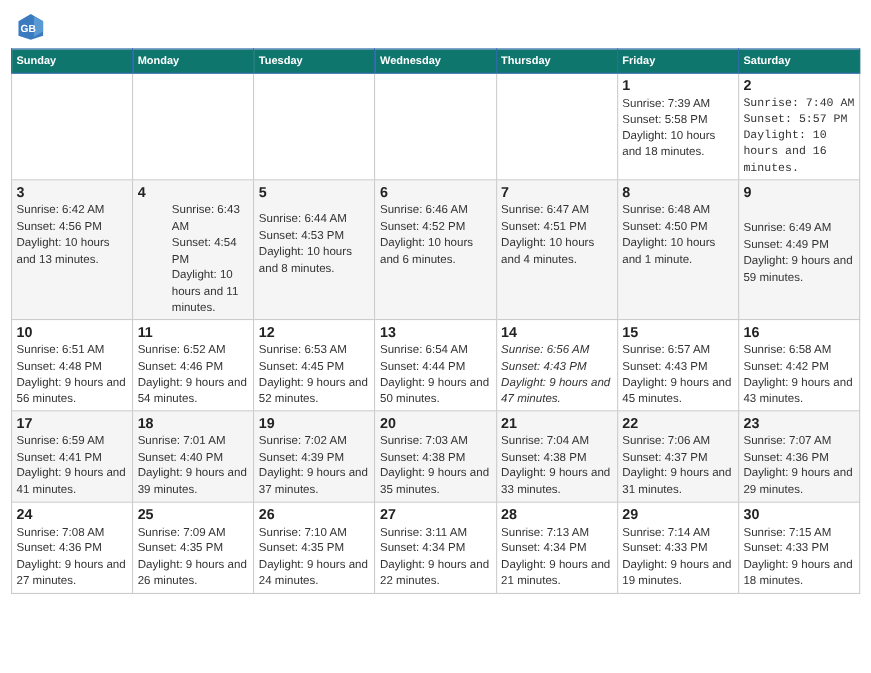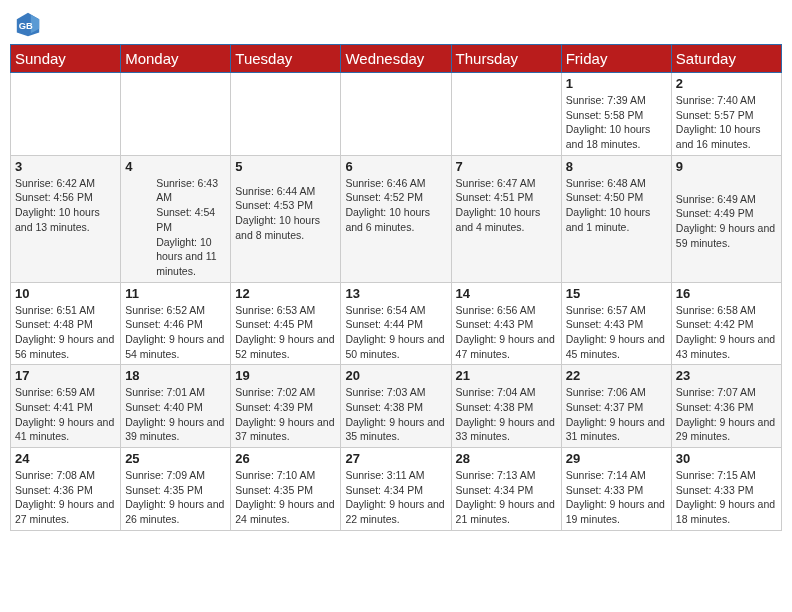--- a/index.html
+++ b/index.html
@@ -44,26 +44,26 @@
     .location {
       font-size: 15px;
       color: #444;
     }
     .calendar {
       width: 100%;
       border-collapse: collapse;
       font-size: 11px;
     }
     .calendar th {
-      background: #b91c1c;
+      background: #0f766e;
       color: #fff;
       padding: 5px 4px;
       text-align: left;
-      font-size: 15px;
-      font-weight: normal;
+      font-size: 10px;
+      font-weight: bold;
       border: 1px solid #2e6aaa;
     }
     .calendar td {
       border: 1px solid #ccc;
       vertical-align: top;
       padding: 3px 4px;
       width: calc(100% / 7);
       min-height: 80px;
       background: #fff;
     }
@@ -129,21 +129,21 @@
         <td class="empty-cell"></td>
         <td class="empty-cell"></td>
         <td>
           <span class="day-num">1</span>
           <div class="day-info" style="white-space: pre-line;">Sunrise: 7:39 AM
 Sunset: 5:58 PM
 Daylight: 10 hours and 18 minutes.</div>
         </td>
         <td>
           <span class="day-num">2</span>
-          <div class="day-info" style="white-space: pre-line;">Sunrise: 7:40 AM
+          <div class="day-info" style="white-space: pre-line; font-family: Liberation Mono, monospace;">Sunrise: 7:40 AM
 Sunset: 5:57 PM
 Daylight: 10 hours and 16 minutes.</div>
         </td>
       </tr>
       <tr class="row-even">
         <td>
           <span class="day-num">3</span>
           <div class="day-info" style="white-space: pre-line;">Sunrise: 6:42 AM
 Sunset: 4:56 PM
 Daylight: 10 hours and 13 minutes.</div>
@@ -205,21 +205,21 @@
 Daylight: 9 hours and 52 minutes.</div>
         </td>
         <td>
           <span class="day-num">13</span>
           <div class="day-info" style="white-space: pre-line;">Sunrise: 6:54 AM
 Sunset: 4:44 PM
 Daylight: 9 hours and 50 minutes.</div>
         </td>
         <td>
           <span class="day-num">14</span>
-          <div class="day-info" style="white-space: pre-line;">Sunrise: 6:56 AM
+          <div class="day-info" style="white-space: pre-line; font-style: italic;">Sunrise: 6:56 AM
 Sunset: 4:43 PM
 Daylight: 9 hours and 47 minutes.</div>
         </td>
         <td>
           <span class="day-num">15</span>
           <div class="day-info" style="white-space: pre-line;">Sunrise: 6:57 AM
 Sunset: 4:43 PM
 Daylight: 9 hours and 45 minutes.</div>
         </td>
         <td>

